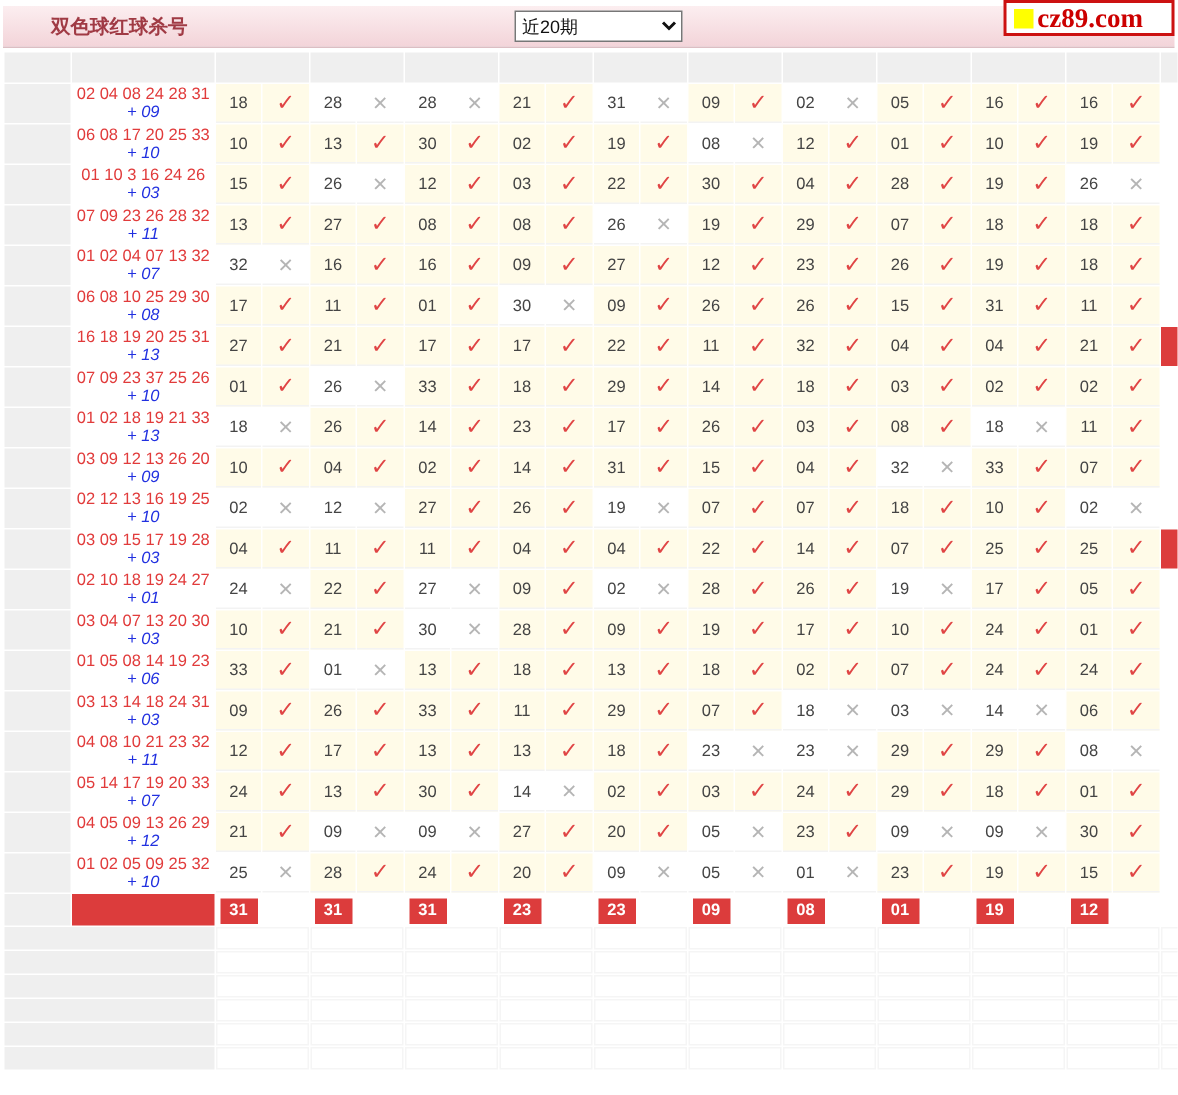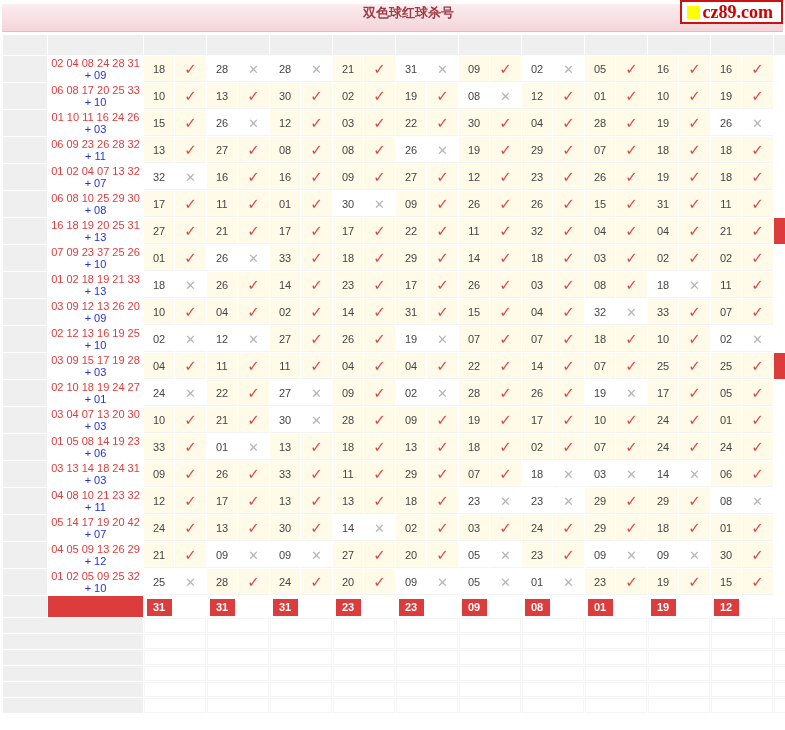--- a/index.html
+++ b/index.html
@@ -6,36 +6,36 @@
     --topbar-bg1:#fceef0; --topbar-bg2:#f3d4d9; --title:#a03a44;
     --logo-red:#cc0000; --logo-yellow:#ffff00; --header-bg:#efefef;
     --draw-red:#e13b3b; --blue:#2130e0; --check-red:#e04545;
     --cross-gray:#b5b5b5; --badge-red:#dc3c3c; --correct-bg:#fffbe8;
   }
   *{box-sizing:border-box;}
   html,body{margin:0;padding:0;background:#fff;}
   body{width:785px;height:730px;overflow:hidden;font-family:"Liberation Sans","DejaVu Sans",sans-serif;}
   .topbar{position:relative;height:28px;margin:4px 2px 2px 2px;
     background:linear-gradient(var(--topbar-bg1),var(--topbar-bg2));
-    border-bottom:1px solid #dcbec3;display:flex;align-items:center;flex-direction:column;}
+    border-bottom:1px solid #dcbec3;display:flex;align-items:center;}
   .title{padding-left:32px;font-size:13px;font-weight:bold;color:var(--title);}
   .range-select{margin-left:218px;width:112px;height:21px;font-size:12px;
     border:1px solid #777;background:#fff;color:#111;}
   .logo{position:absolute;right:0;top:-4px;height:24px;display:flex;align-items:center;
-    background:#fff;border:2px solid #c11;padding:0 8px 0 5px;}
+    background:#fff;border:2px solid #c11;padding:0 19px 0 5px;}
   .logo-sq{display:inline-block;width:13px;height:13px;background:var(--logo-yellow);margin-right:3px;}
   .logo-text{font-family:"Liberation Serif","DejaVu Serif",serif;font-size:18px;font-weight:bold;color:var(--logo-red);}
   table{border-collapse:separate;border-spacing:1px;margin-left:2px;width:781px;table-layout:fixed;}
   col.c-period{width:44px;} col.c-draw{width:95px;}
   col.c-n{width:30px;} col.c-m{width:31px;} col.c-stat{width:28px;}
   td{padding:0;text-align:center;vertical-align:middle;overflow:hidden;white-space:nowrap;}
   td.hdr{background:var(--header-bg);color:#333;font-size:12px;height:20px;}
   td.period{background:var(--header-bg);color:#444;font-size:11px;height:26px;}
   td.draw{font-size:11px;line-height:12px;color:var(--draw-red);}
-  td.draw .blue-ball{color:var(--blue);}
+  td.draw .blue-ball{color:var(--blue);font-style:italic;}
   td.kn{font-size:11px;color:#444;background:#fff;border-bottom:1px solid #f3f3f3;}
   td.km{background:#fff;border-bottom:1px solid #f3f3f3;}
   td.ok-bg{background:var(--correct-bg);}
   .check{color:var(--check-red);font-size:15px;font-weight:bold;}
   .cross{color:var(--cross-gray);font-size:13px;}
   td.stat{font-size:11px;color:#333;background:#fff;}
   td.stat.perfect{background:var(--badge-red);color:#fff;font-weight:bold;font-size:11px;}
   tr.current-row td{height:21px;}
   td.cur-label{background:var(--badge-red);color:#fff;font-weight:bold;font-size:12px;}
   td.cur-cell{background:#fff;}
@@ -45,20 +45,23 @@
   td.sum-label{background:var(--header-bg);color:#333;font-size:11px;text-align:right;padding-right:9px;}
   td.sum-val{font-size:12px;font-weight:bold;background:#fff;border:1px solid #f5f5f5;}
   td.sum-val.v-blue{color:var(--blue);}
   td.sum-val.v-red{color:var(--draw-red);}
 </style>
 </head>
 <body>
 
 <div class="topbar">
   <span class="title">双色球红球杀号</span>
+  <select class="range-select">
+    <option>近20期</option>
+  </select>
   <div class="logo">
     <span class="logo-sq"></span>
     <span class="logo-text">cz89.com</span>
   </div>
 </div>
 
 <table>
   <colgroup id="cols">
       <col class="c-period">
       <col class="c-draw">
@@ -152,21 +155,21 @@
         <td class="km ok-bg"><span class="check">✓</span></td>
         <td class="kn ok-bg">10</td>
         <td class="km ok-bg"><span class="check">✓</span></td>
         <td class="kn ok-bg">19</td>
         <td class="km ok-bg"><span class="check">✓</span></td>
         <td class="stat"></td>
       </tr>
       <tr>
         <td class="period"></td>
         <td class="draw">
-          <div>01 10 11 16 24 26</div>
+          <div>01 10 3 16 24 26</div>
           <div class="blue-ball">+ 03</div>
         </td>
         <td class="kn ok-bg">15</td>
         <td class="km ok-bg"><span class="check">✓</span></td>
         <td class="kn">26</td>
         <td class="km"><span class="cross">✕</span></td>
         <td class="kn ok-bg">12</td>
         <td class="km ok-bg"><span class="check">✓</span></td>
         <td class="kn ok-bg">03</td>
         <td class="km ok-bg"><span class="check">✓</span></td>
@@ -180,21 +183,21 @@
         <td class="km ok-bg"><span class="check">✓</span></td>
         <td class="kn ok-bg">19</td>
         <td class="km ok-bg"><span class="check">✓</span></td>
         <td class="kn">26</td>
         <td class="km"><span class="cross">✕</span></td>
         <td class="stat"></td>
       </tr>
       <tr>
         <td class="period"></td>
         <td class="draw">
-          <div>06 09 23 26 28 32</div>
+          <div>07 09 23 26 28 32</div>
           <div class="blue-ball">+ 11</div>
         </td>
         <td class="kn ok-bg">13</td>
         <td class="km ok-bg"><span class="check">✓</span></td>
         <td class="kn ok-bg">27</td>
         <td class="km ok-bg"><span class="check">✓</span></td>
         <td class="kn ok-bg">08</td>
         <td class="km ok-bg"><span class="check">✓</span></td>
         <td class="kn ok-bg">08</td>
         <td class="km ok-bg"><span class="check">✓</span></td>
@@ -572,21 +575,21 @@
         <td class="km ok-bg"><span class="check">✓</span></td>
         <td class="kn ok-bg">29</td>
         <td class="km ok-bg"><span class="check">✓</span></td>
         <td class="kn">08</td>
         <td class="km"><span class="cross">✕</span></td>
         <td class="stat"></td>
       </tr>
       <tr>
         <td class="period"></td>
         <td class="draw">
-          <div>05 14 17 19 20 42</div>
+          <div>05 14 17 19 20 33</div>
           <div class="blue-ball">+ 07</div>
         </td>
         <td class="kn ok-bg">24</td>
         <td class="km ok-bg"><span class="check">✓</span></td>
         <td class="kn ok-bg">13</td>
         <td class="km ok-bg"><span class="check">✓</span></td>
         <td class="kn ok-bg">30</td>
         <td class="km ok-bg"><span class="check">✓</span></td>
         <td class="kn">14</td>
         <td class="km"><span class="cross">✕</span></td>

